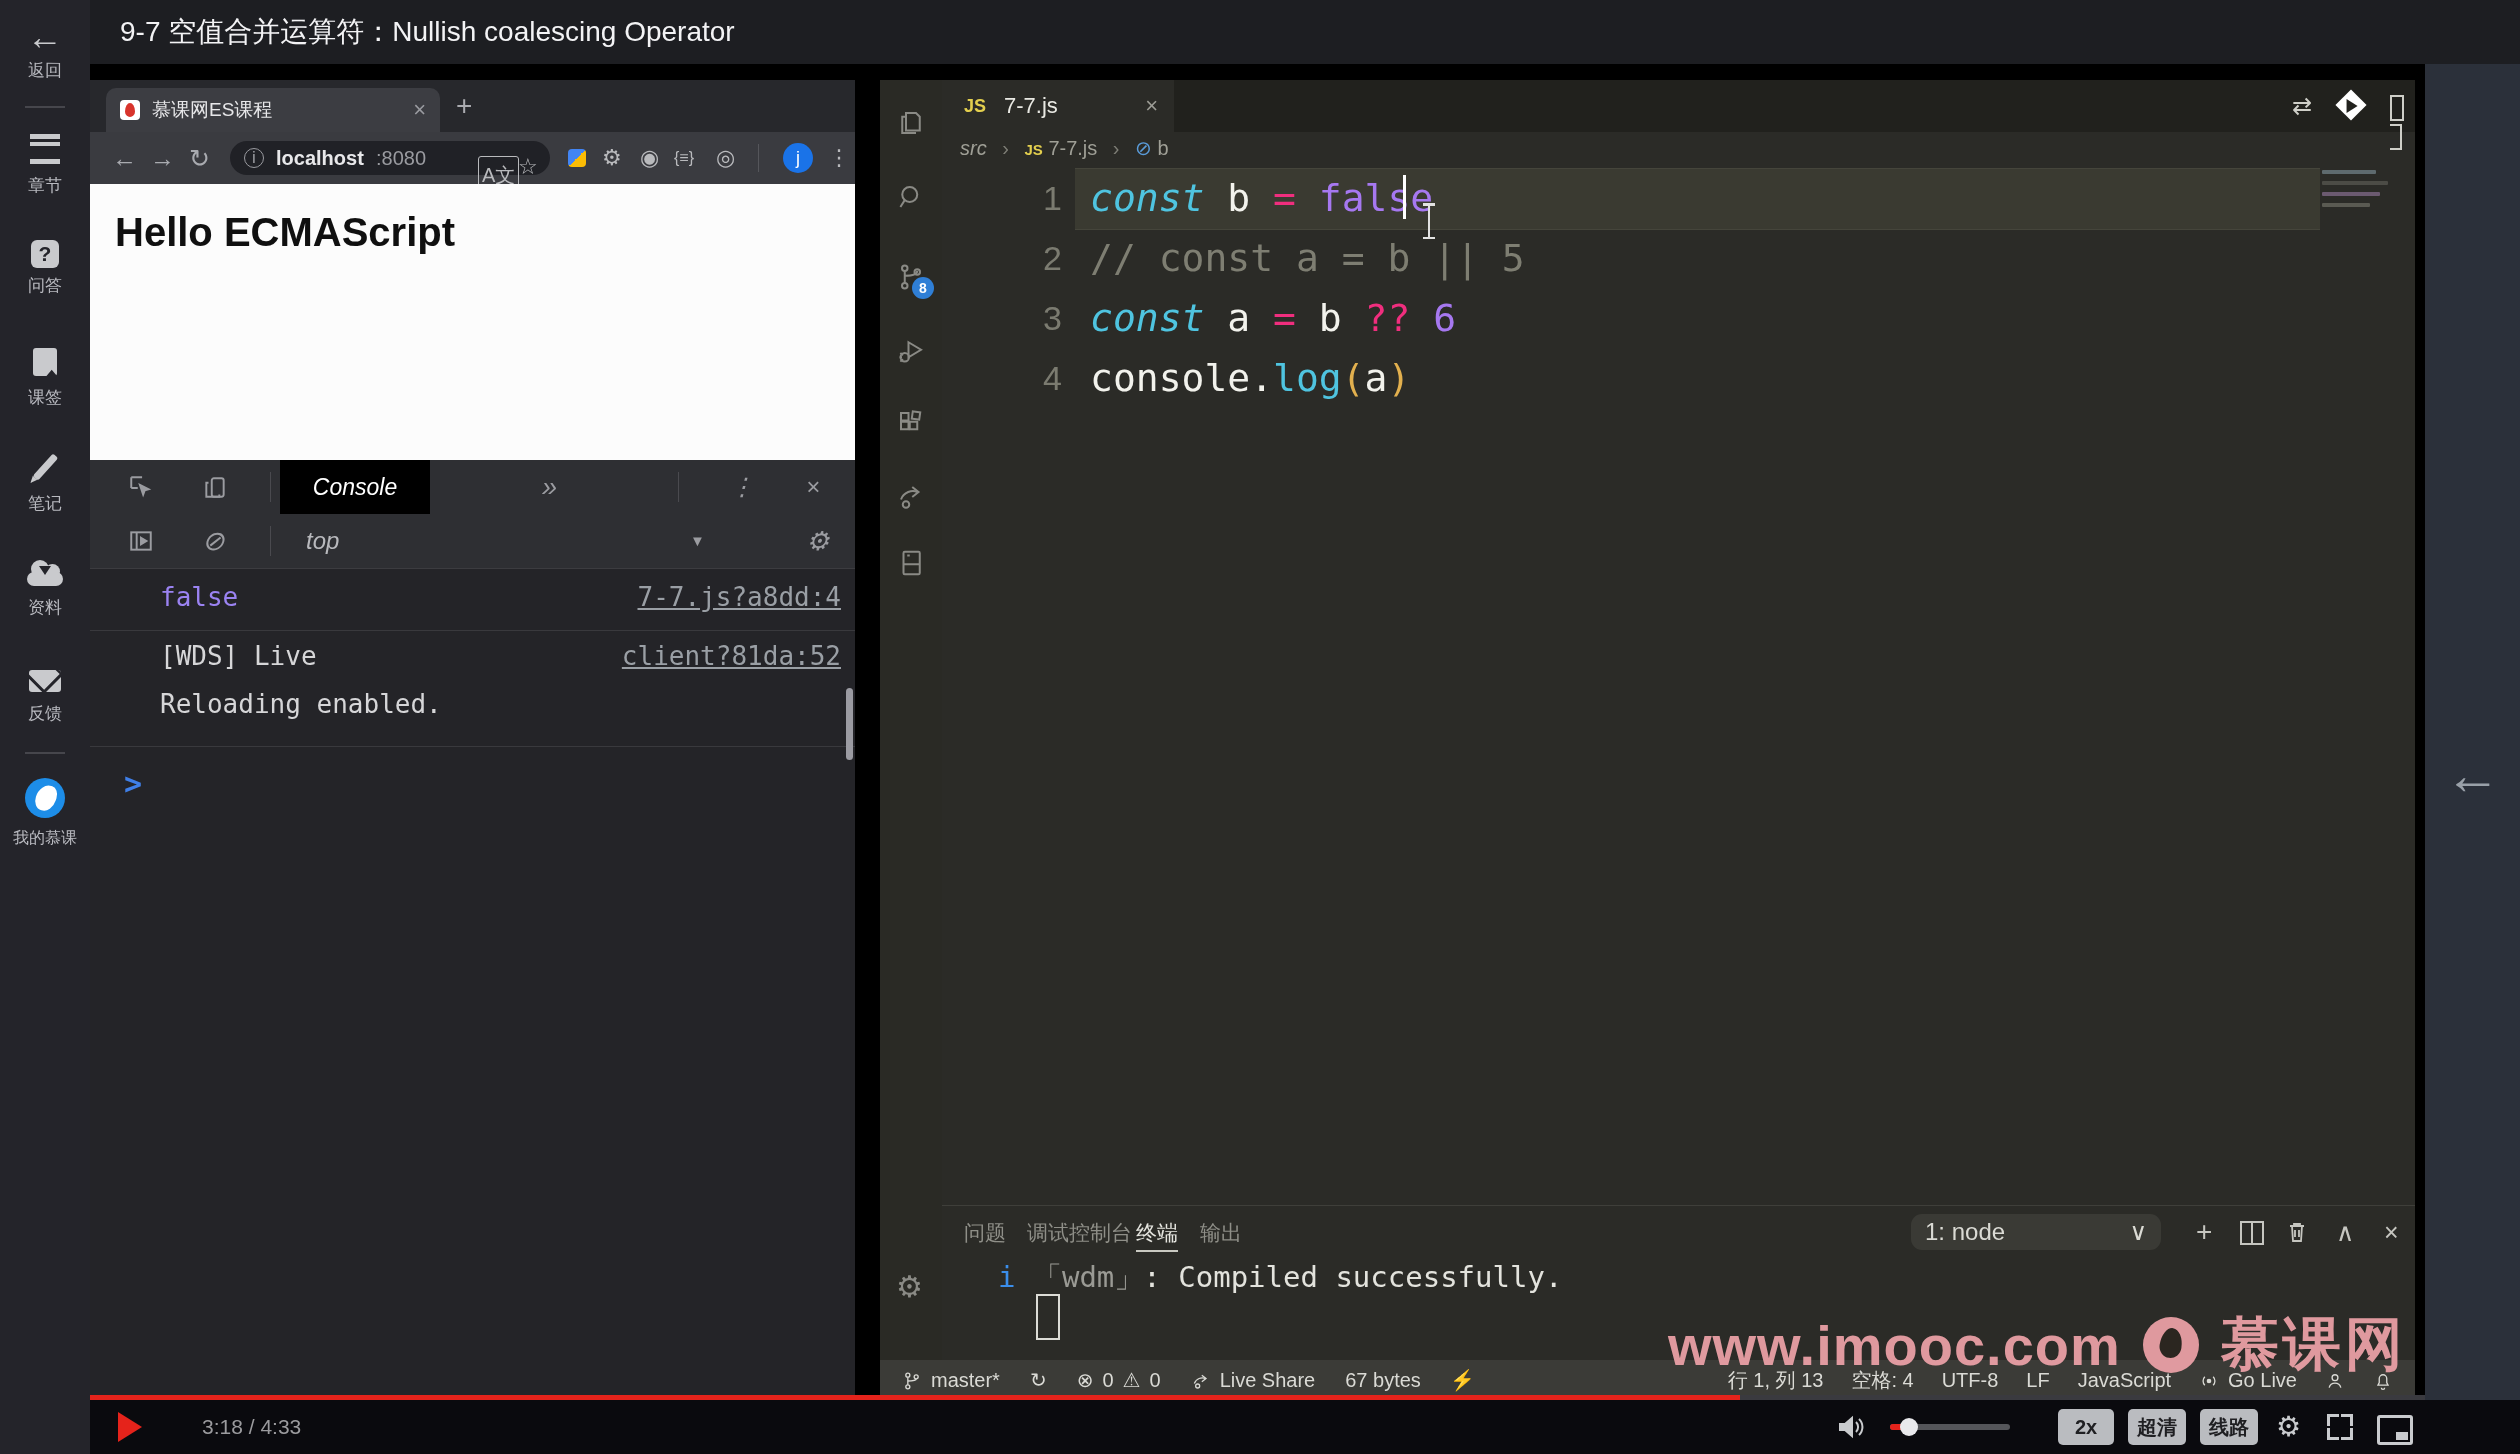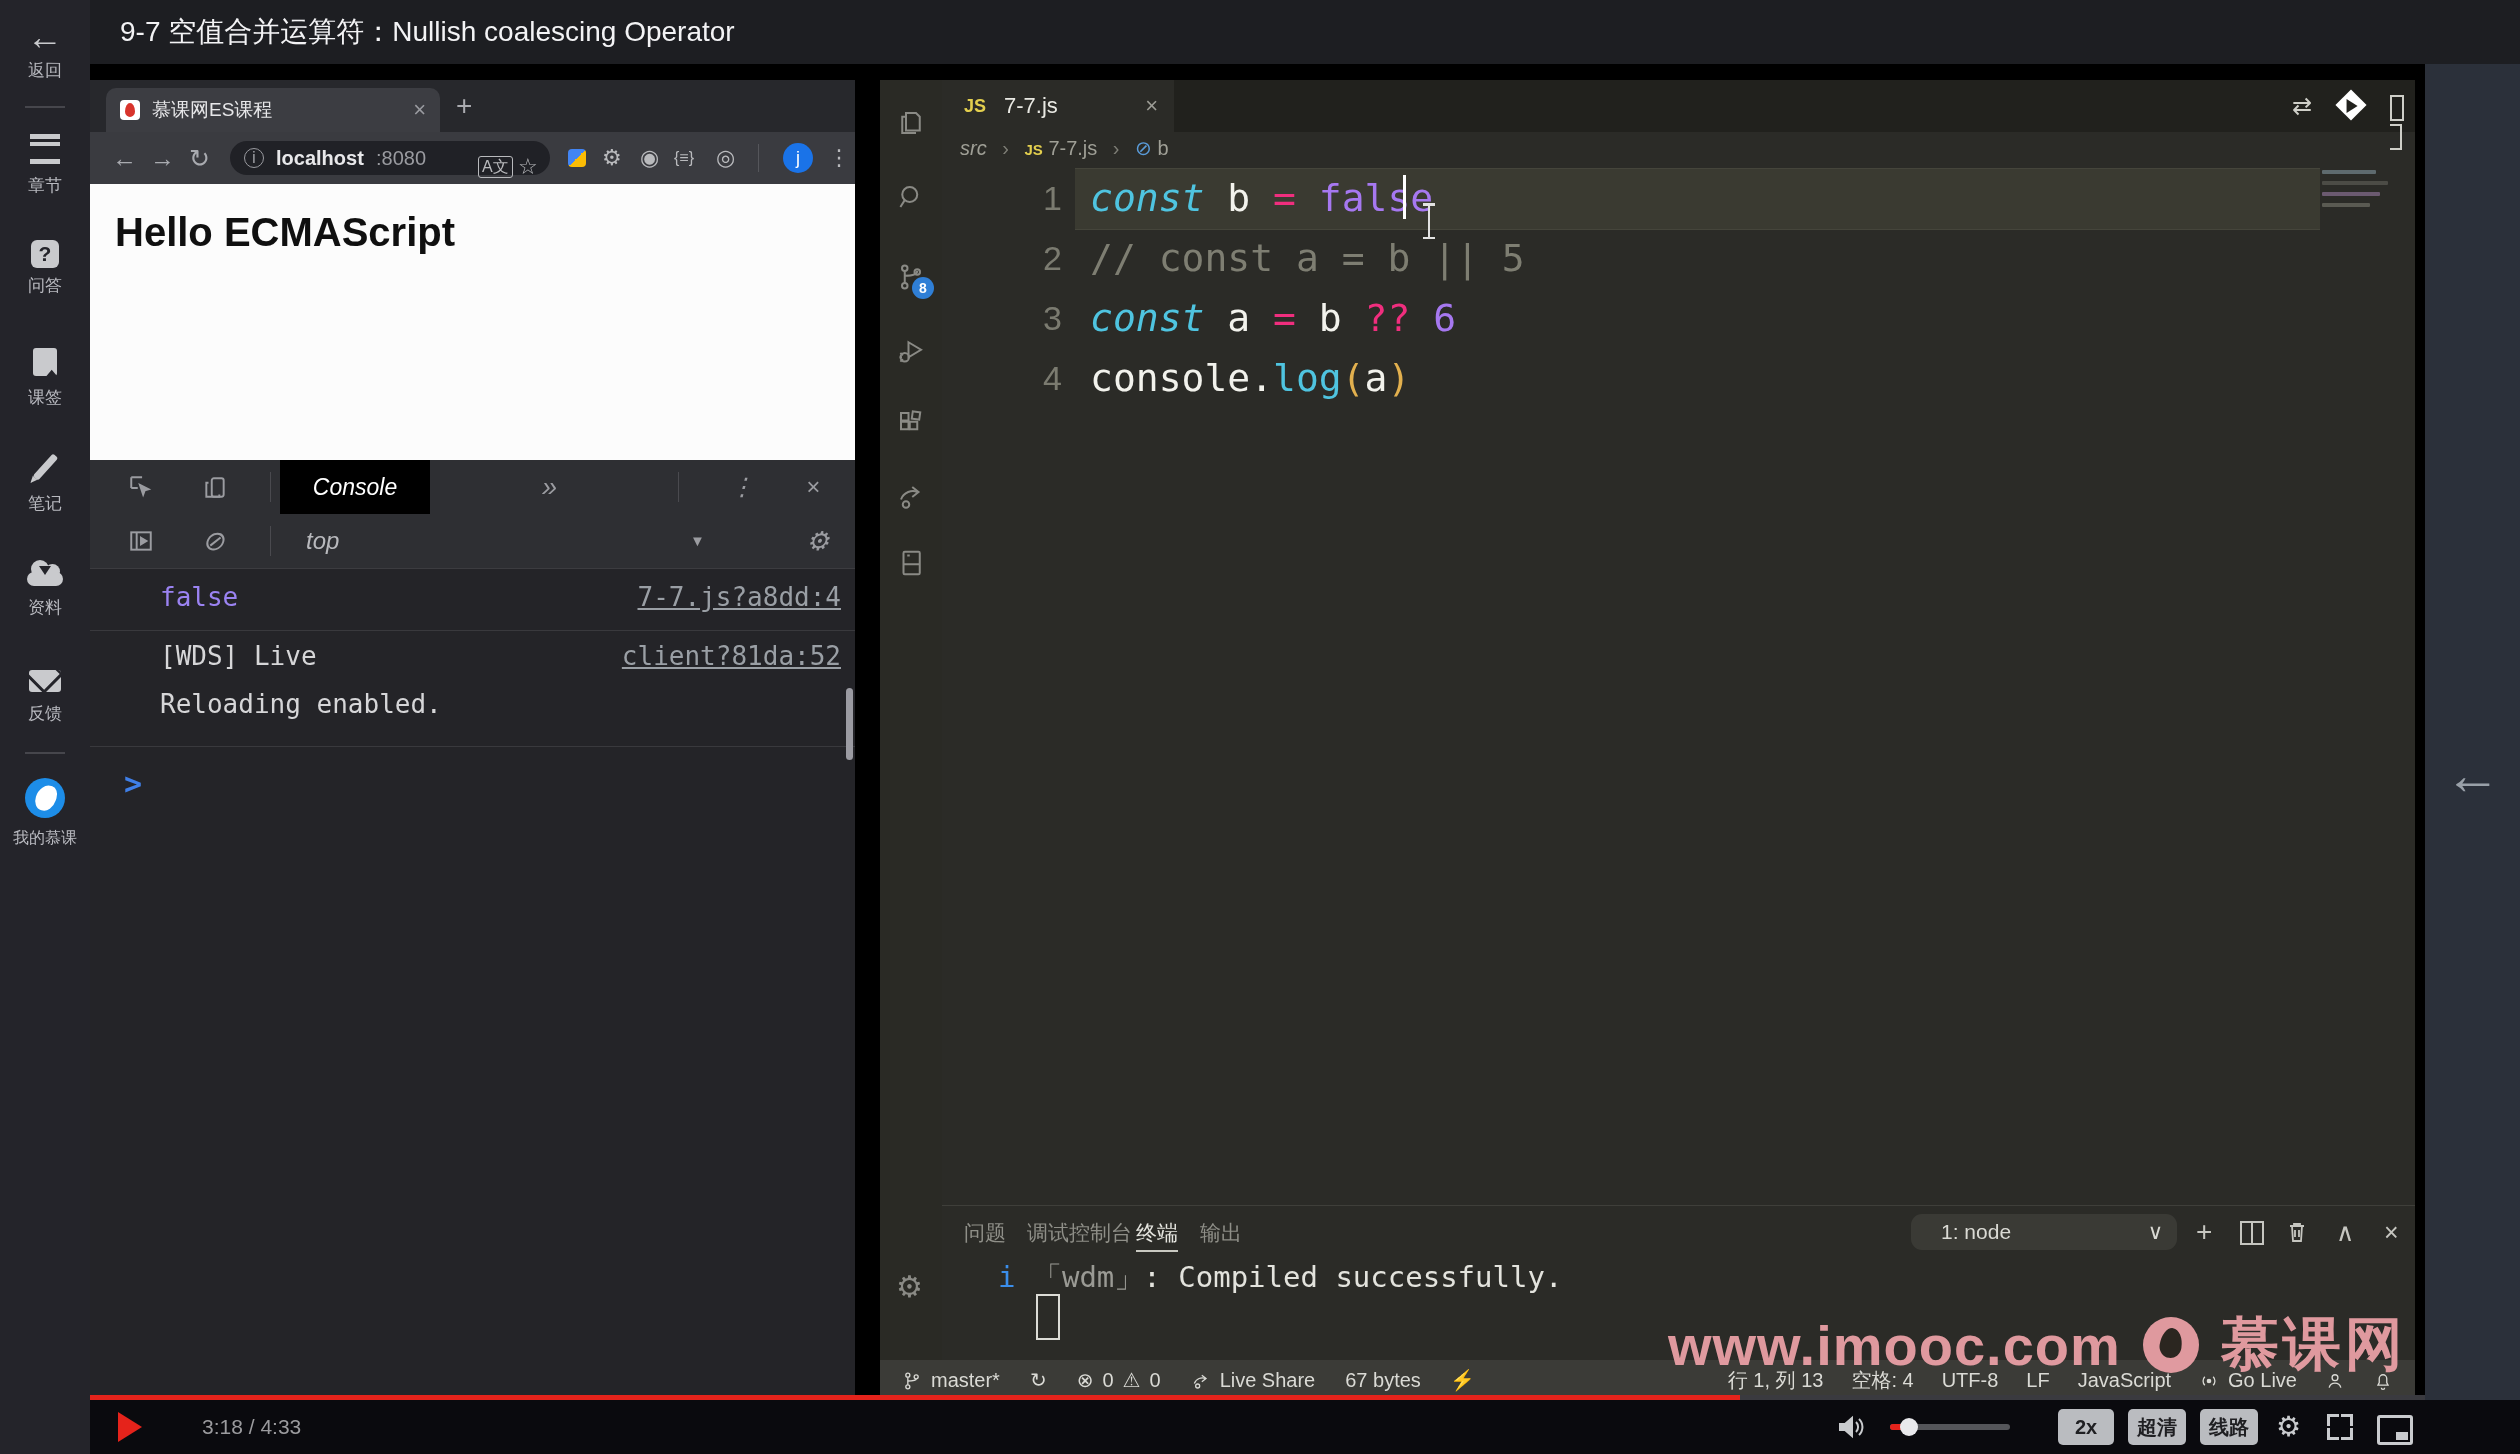--- a/index.html
+++ b/index.html
@@ -96,21 +96,21 @@
   .c-paren{color:var(--code-paren);}
   .caret{width:3px;height:44px;background:#fff;}
   .ibeam{width:2px;height:34px;background:#e2e2e2;}
   .ibeam::before,.ibeam::after{content:"";position:absolute;left:-5px;width:12px;height:2.5px;background:#e2e2e2;}
   .ibeam::before{top:-1px;} .ibeam::after{bottom:-1px;}
   .mini-row{height:4px;border-radius:1px;}
 
   .panel{left:62px;top:1125px;width:1473px;height:155px;background:#2b2b27;border-top:1px solid #3f3f3a;box-sizing:border-box;}
   .panel-tab{top:10px;height:34px;line-height:34px;font-size:21px;color:#8f8f88;}
   .panel-tab.active{color:#e6e6e0;border-bottom:2px solid #c9c9c1;}
-  .term-select{left:969px;top:8px;width:250px;height:36px;background:#3a3a35;border-radius:11px;color:#dadad4;font-size:21px;line-height:36px;padding-left:16px;}
+  .term-select{left:969px;top:8px;width:250px;height:36px;background:#3a3a35;border-radius:11px;color:#dadad4;font-size:24px;line-height:36px;}
   .panel-ic{top:8px;height:36px;line-height:36px;color:#c6c6c0;font-size:25px;}
   .term-line{left:56px;top:52px;font-size:29px;color:#e3e3dd;}
   .term-info{color:#3b8eea;} .term-tag{color:#9a9a94;}
   .term-cursor{left:94px;top:88px;width:20px;height:42px;border:2.5px solid #dcdcd6;}
 
   .statusbar{left:0;top:1280px;width:1535px;height:40px;background:#3b3b37;color:#dadad5;font-size:20px;}
   .sb-grp{display:flex;align-items:center;gap:9px;height:40px;}
   .sb-left{position:absolute;left:22px;top:0;display:flex;gap:30px;height:40px;align-items:center;}
   .sb-right{position:absolute;right:22px;top:0;display:flex;gap:28px;height:40px;align-items:center;}
   .st-ic svg{width:20px;height:20px;stroke:#dadad5;fill:none;stroke-width:1.6;vertical-align:middle;}
@@ -204,21 +204,21 @@
         <span class="r newtab">+</span>
       </div>
       <div class="r chrome-toolbar">
         <span class="r nav-ic" style="left:22px;">←</span>
         <span class="r nav-ic" style="left:60px;">→</span>
         <span class="r nav-ic" style="left:99px;">↻</span>
         <div class="r omnibox">
           <span class="r info">i</span>
           <span class="r host">localhost</span>
           <span class="r port" style="left:146px;">:8080</span>
-          <span class="r ext" style="left:248px;font-size:16px;border:1.5px solid #b9babd;border-radius:3px;height:20px;line-height:20px;top:15px;padding:0 3px;">A文</span>
+          <span class="r ext" style="left:248px;font-size:20px;border:1.5px solid #b9babd;border-radius:3px;height:20px;line-height:20px;top:15px;padding:8px 3px;">A文</span>
           <span class="r ext" style="left:288px;">☆</span>
         </div>
         <span class="r ext-color"></span>
         <span class="r ext" style="left:512px;">⚙</span>
         <span class="r ext" style="left:550px;">◉</span>
         <span class="r ext" style="left:584px;font-size:16px;">{≡}</span>
         <span class="r ext" style="left:626px;">◎</span>
         <span class="r tb-sep" style="left:668px;"></span>
         <span class="r chrome-avatar">j</span>
         <span class="r ext" style="left:738px;">⋮</span>

